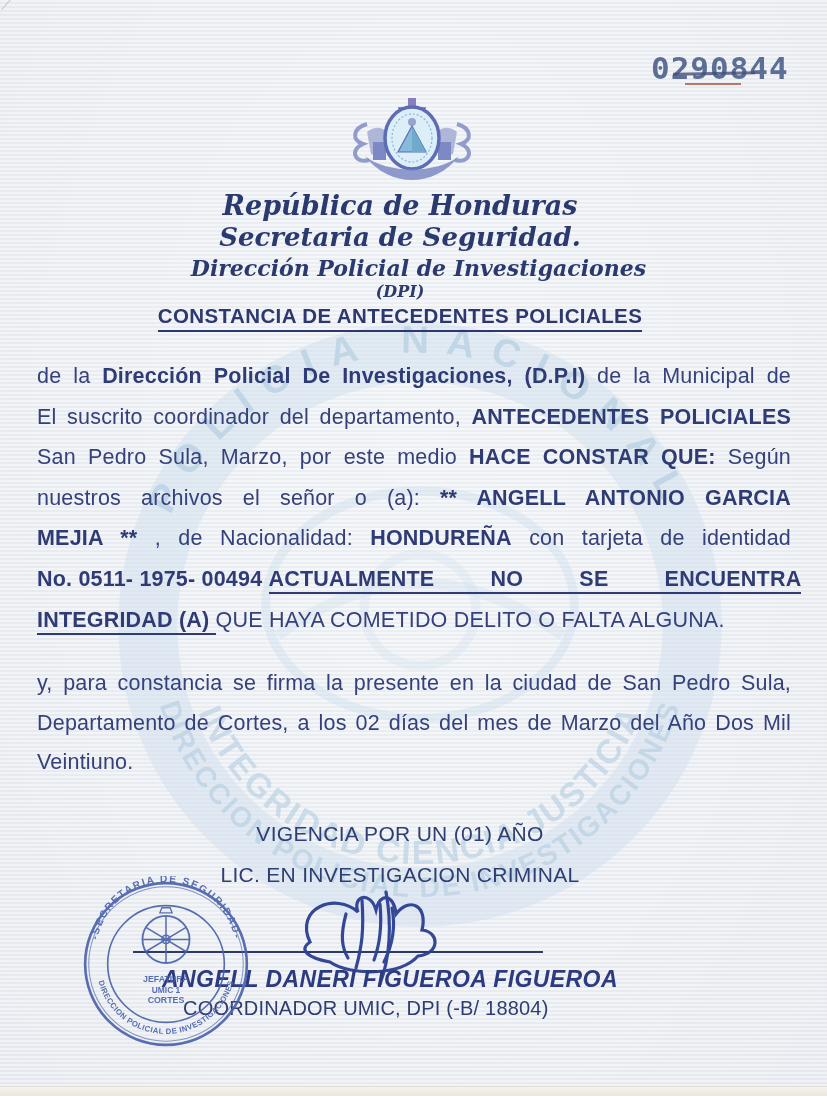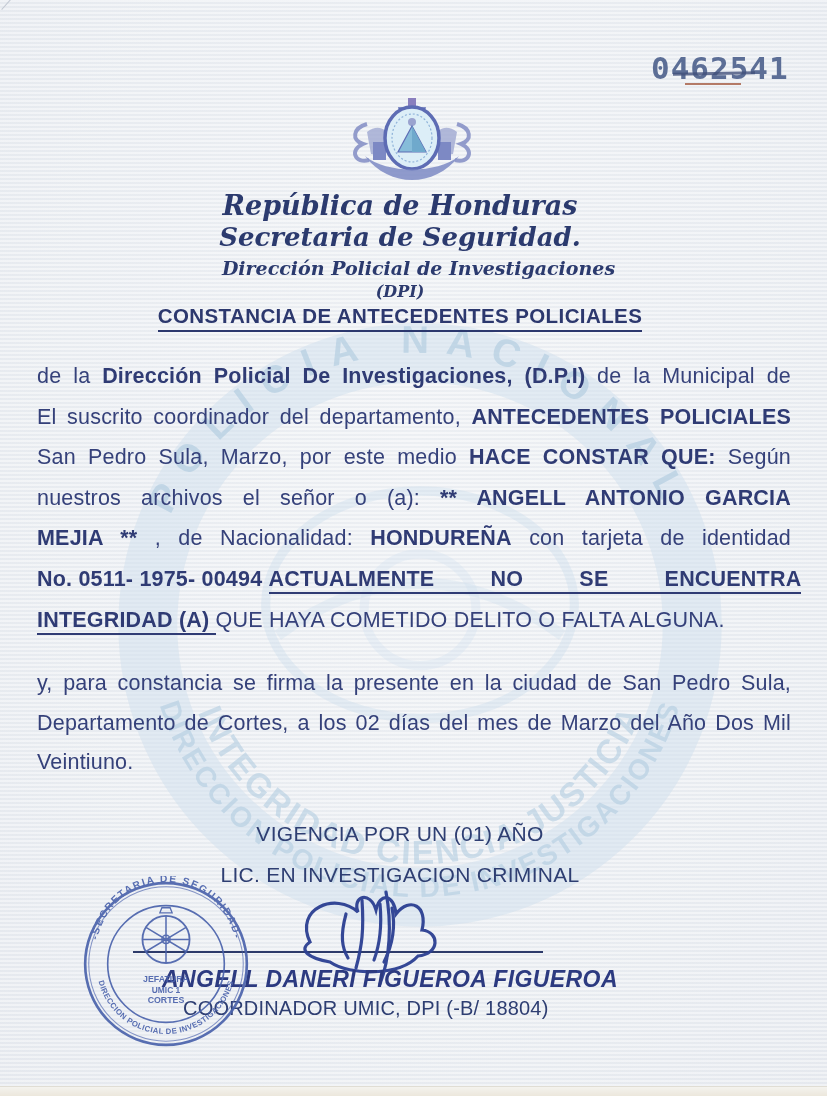--- a/index.html
+++ b/index.html
@@ -33,21 +33,21 @@
   .serial .redline{position:absolute;left:34px;top:33px;width:56px;height:2px;background:#a9654e;opacity:.85;}
 
   
   .coat{position:absolute;left:337px;top:94px;width:150px;height:94px;}
 
   
   .hdr{position:absolute;left:0;top:190px;width:800px;text-align:center;
     font-family:"DejaVu Serif", serif;font-style:italic;font-weight:bold;color:#2b3a6e;}
   .hdr .s1{font-size:27px;line-height:32px;}
   .hdr .s2{font-size:26px;line-height:31px;}
-  .hdr .s3{font-size:19px;line-height:30px;padding-left:37px;}
+  .hdr .s3{font-size:22px;line-height:30px;padding-left:37px;}
   .dpi{position:absolute;left:0;top:282px;width:800px;text-align:center;
     font-family:"DejaVu Serif", serif;font-style:italic;font-weight:bold;font-size:16px;color:#2c3a6e;}
   .title{position:absolute;left:0;top:304px;width:800px;text-align:center;}
   .title span{
     display:inline-block;font-size:20.5px;font-weight:bold;color:#2c386e;
     letter-spacing:.4px;border-bottom:2.5px solid #2c386e;padding-bottom:2px;
   }
 
   
   .para{position:absolute;left:37px;width:754px;font-size:21.5px;color:#35417a;letter-spacing:.2px;}
@@ -96,21 +96,21 @@
       <textPath href="#wmRing" startOffset="50%" text-anchor="middle">DIRECCION POLICIAL DE INVESTIGACIONES</textPath>
     </text>
     <text font-family="Liberation Sans, sans-serif" font-weight="bold" font-size="33" letter-spacing="2" fill="#aecadf" opacity="0.55">
       <textPath href="#wmBottom" startOffset="50%" text-anchor="middle">INTEGRIDAD CIENCIA JUSTICIA</textPath>
     </text>
   </svg>
 
   <div class="corner-fold"></div>
 
   <div class="serial">
-    <span class="num">0462541</span>
+    <span class="num">0290844</span>
     <i class="strike"></i>
     <i class="redline"></i>
   </div>
 
   <svg class="coat" viewBox="0 0 150 94" aria-hidden="true">
     <path d="M 30 30 C 16 34 14 46 26 50 C 12 56 18 70 32 66" fill="none" stroke="#7a86c0" stroke-width="4" opacity=".8"></path>
     <path d="M 120 30 C 134 34 136 46 124 50 C 138 56 132 70 118 66" fill="none" stroke="#7a86c0" stroke-width="4" opacity=".8"></path>
     <path d="M 30 38 C 40 30 50 34 52 44 L 48 62 L 34 60 Z" fill="#9aa3cf" opacity=".75"></path>
     <path d="M 120 38 C 110 30 100 34 98 44 L 102 62 L 116 60 Z" fill="#9aa3cf" opacity=".75"></path>
     <rect x="36" y="48" width="13" height="18" fill="#7d89c4"></rect>

